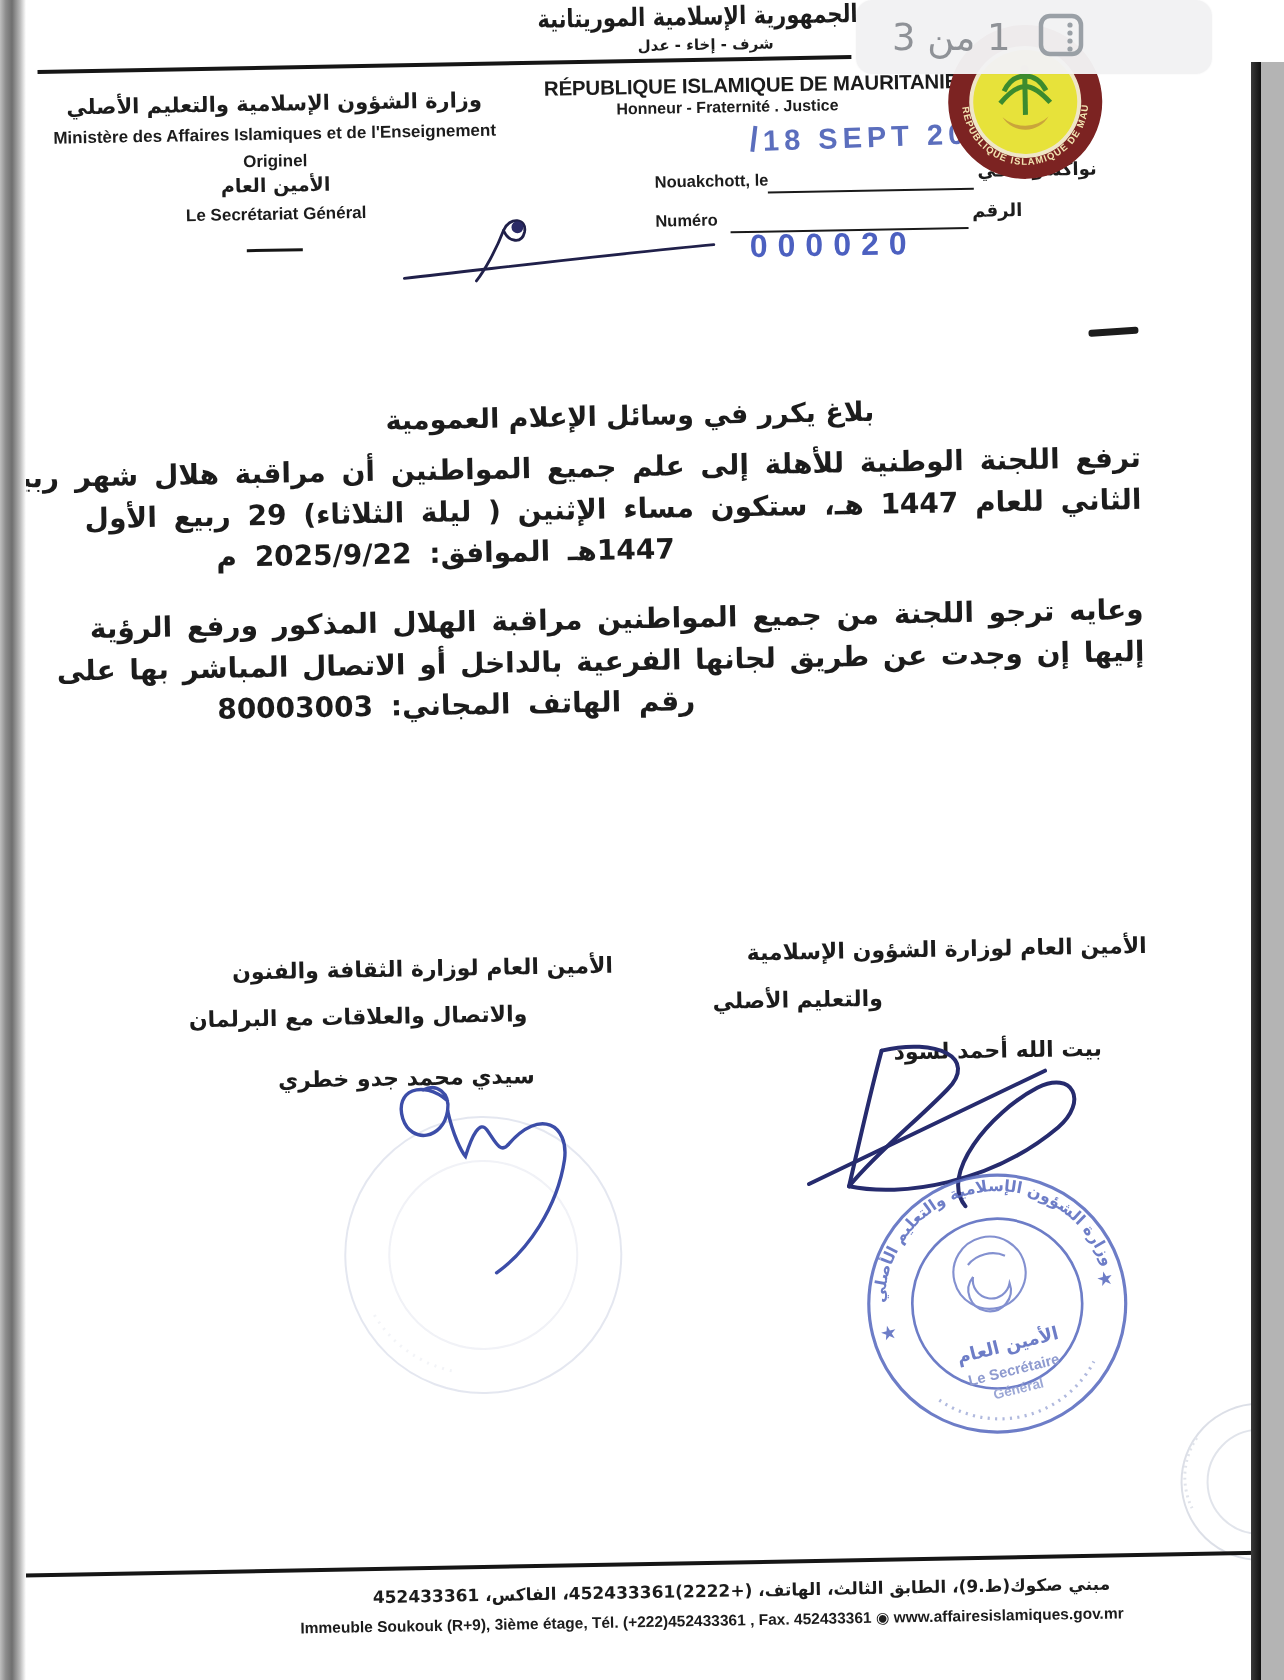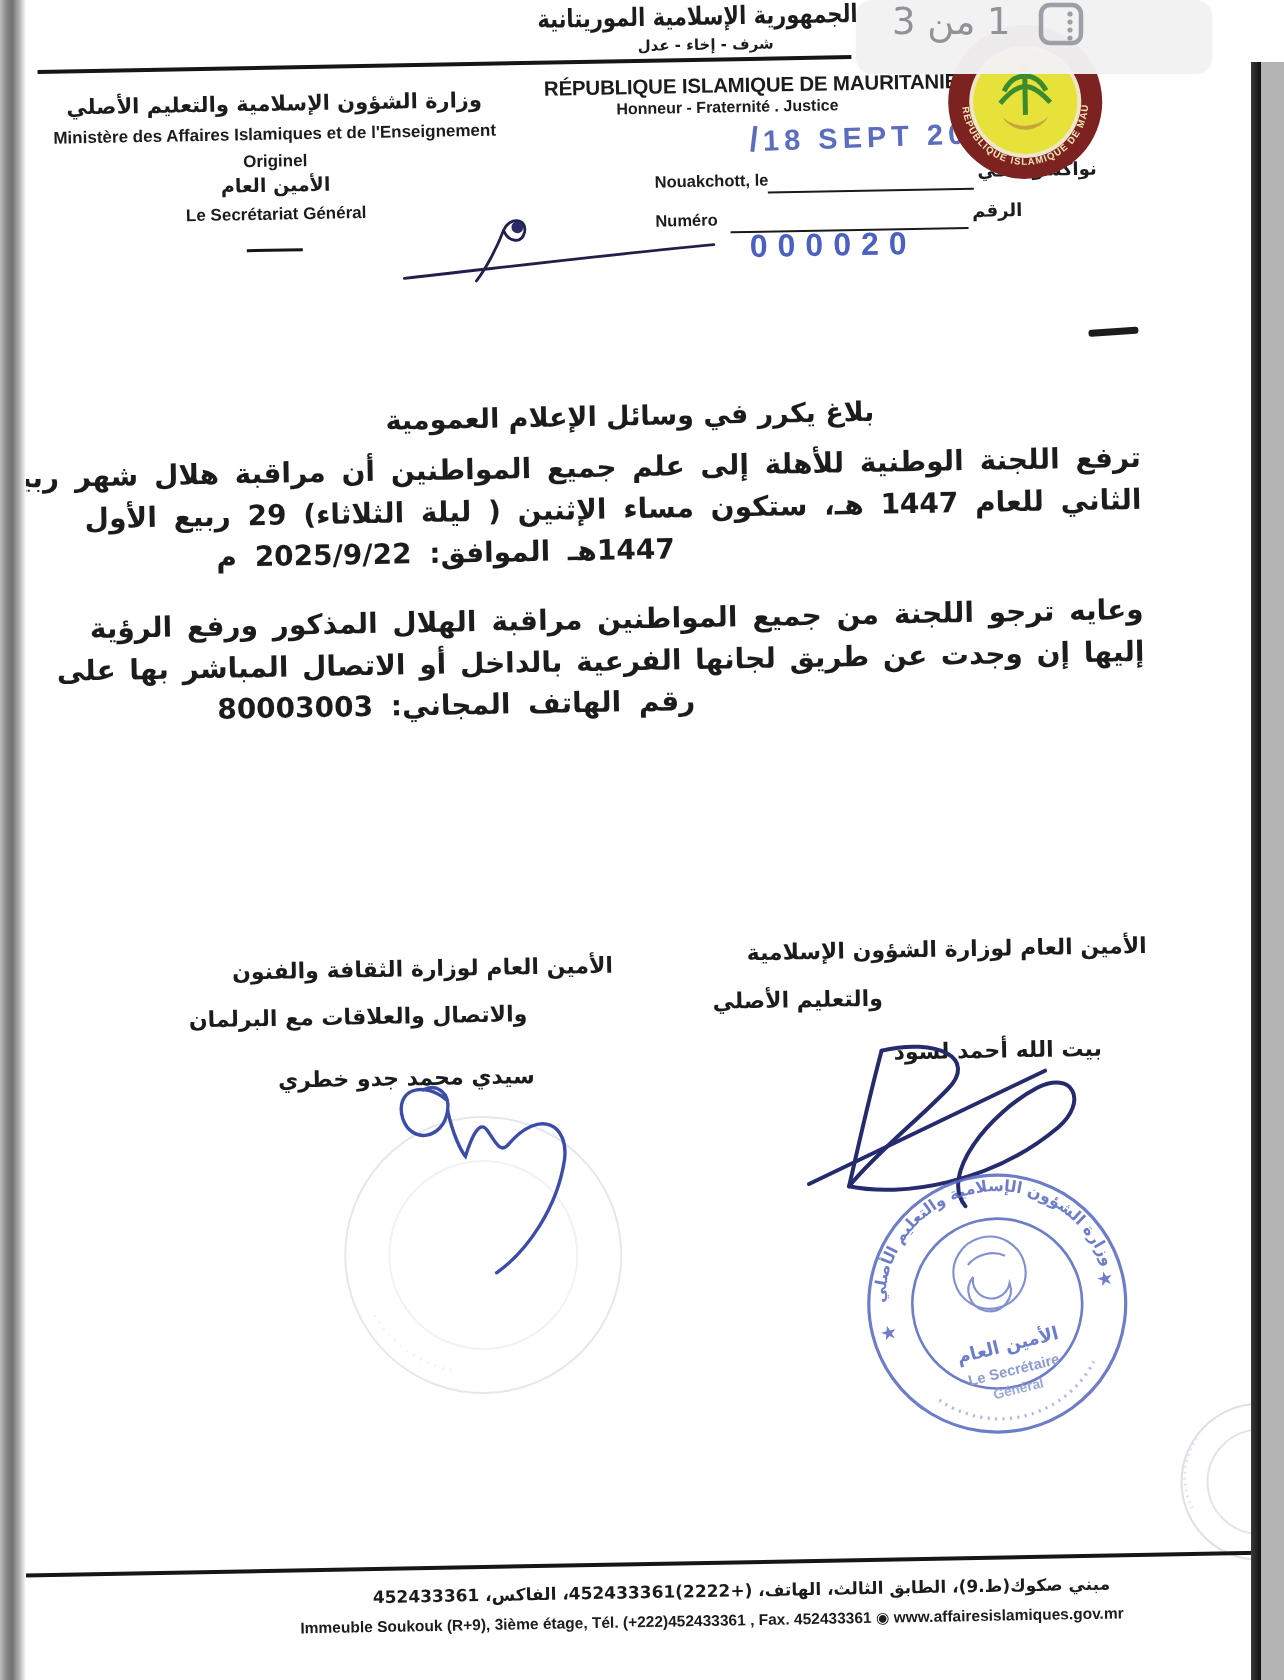--- a/index.html
+++ b/index.html
@@ -20,21 +20,21 @@
     position:absolute;left:0;top:0;width:1284px;height:1680px;
     transform:rotate(-1.05deg);transform-origin:640px 420px;
   }
   .rule{position:absolute;background:#161616;}
   .fill-line{position:absolute;background:#1a1a1a;height:2px;}
   .blue{color:#5265bb;}
   
   .pill{
     position:absolute;left:856px;top:0;width:356px;height:74px;
     background:rgba(242,242,243,0.97);border-radius:16px;
-    display:flex;align-items:flex-start;z-index:30;
+    display:flex;align-items:center;z-index:30;
     box-shadow:0 0 2px rgba(0,0,0,0.05);
   }
   .pill-label{
     font-size:37px;color:#8f9297;font-weight:normal;margin-left:36px;
     font-family:"DejaVu Sans",sans-serif;
   }
   .pill-icon{margin-left:26px;}
   
   .edge-left{
     position:absolute;left:0;top:0;width:26px;height:1680px;z-index:40;

